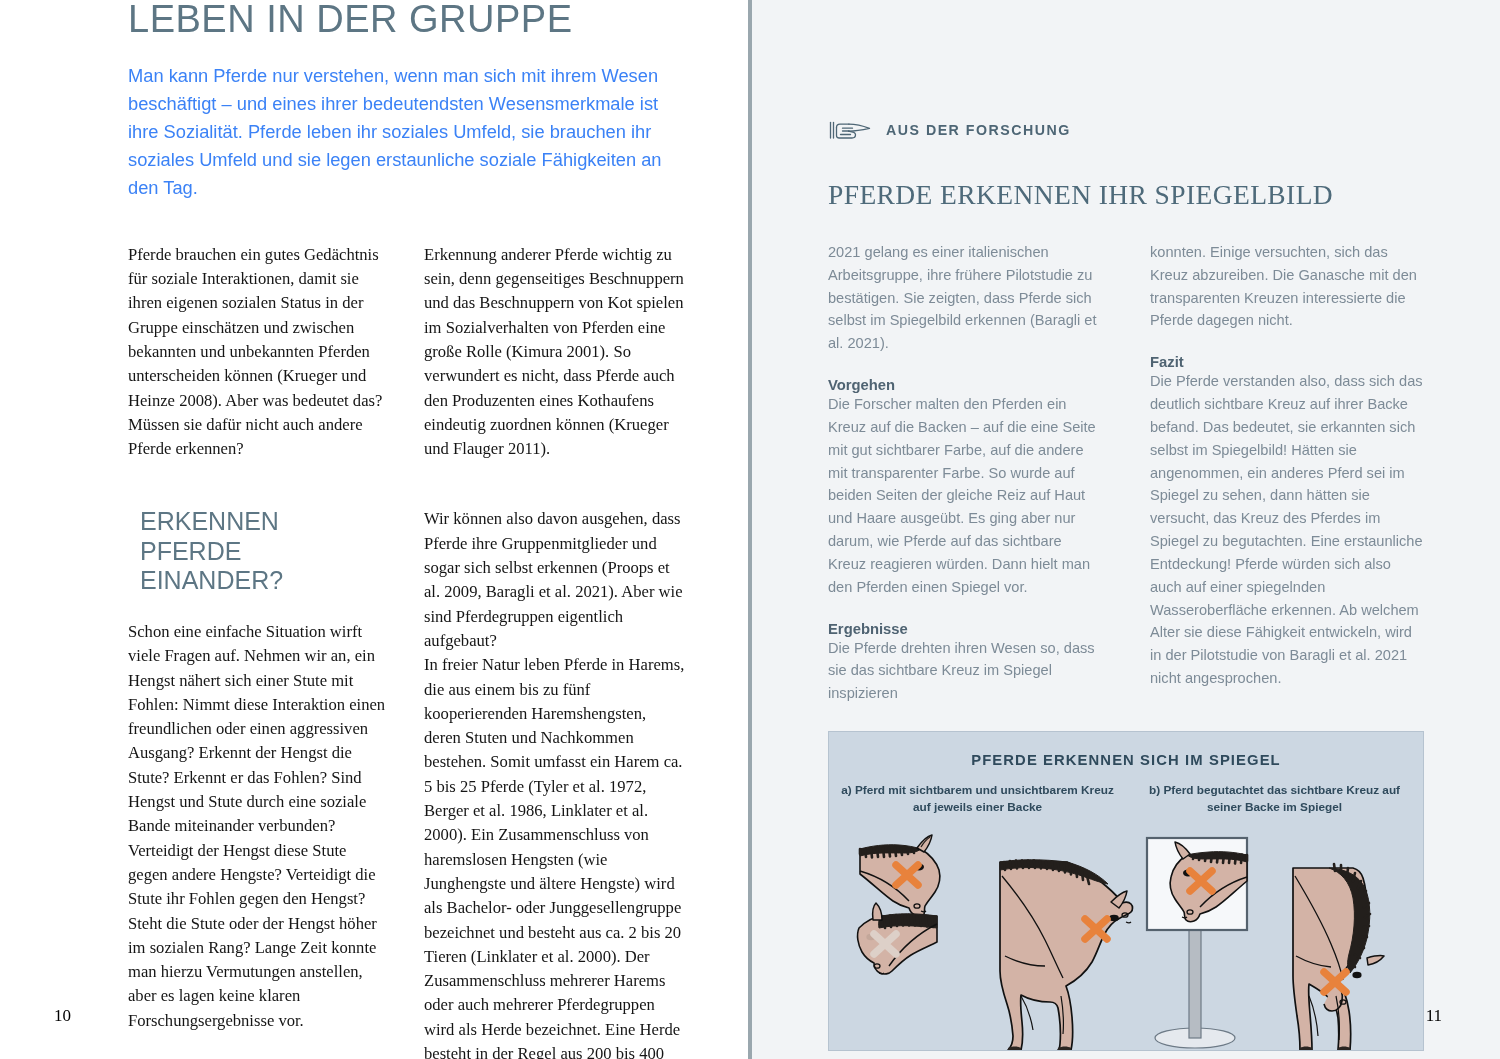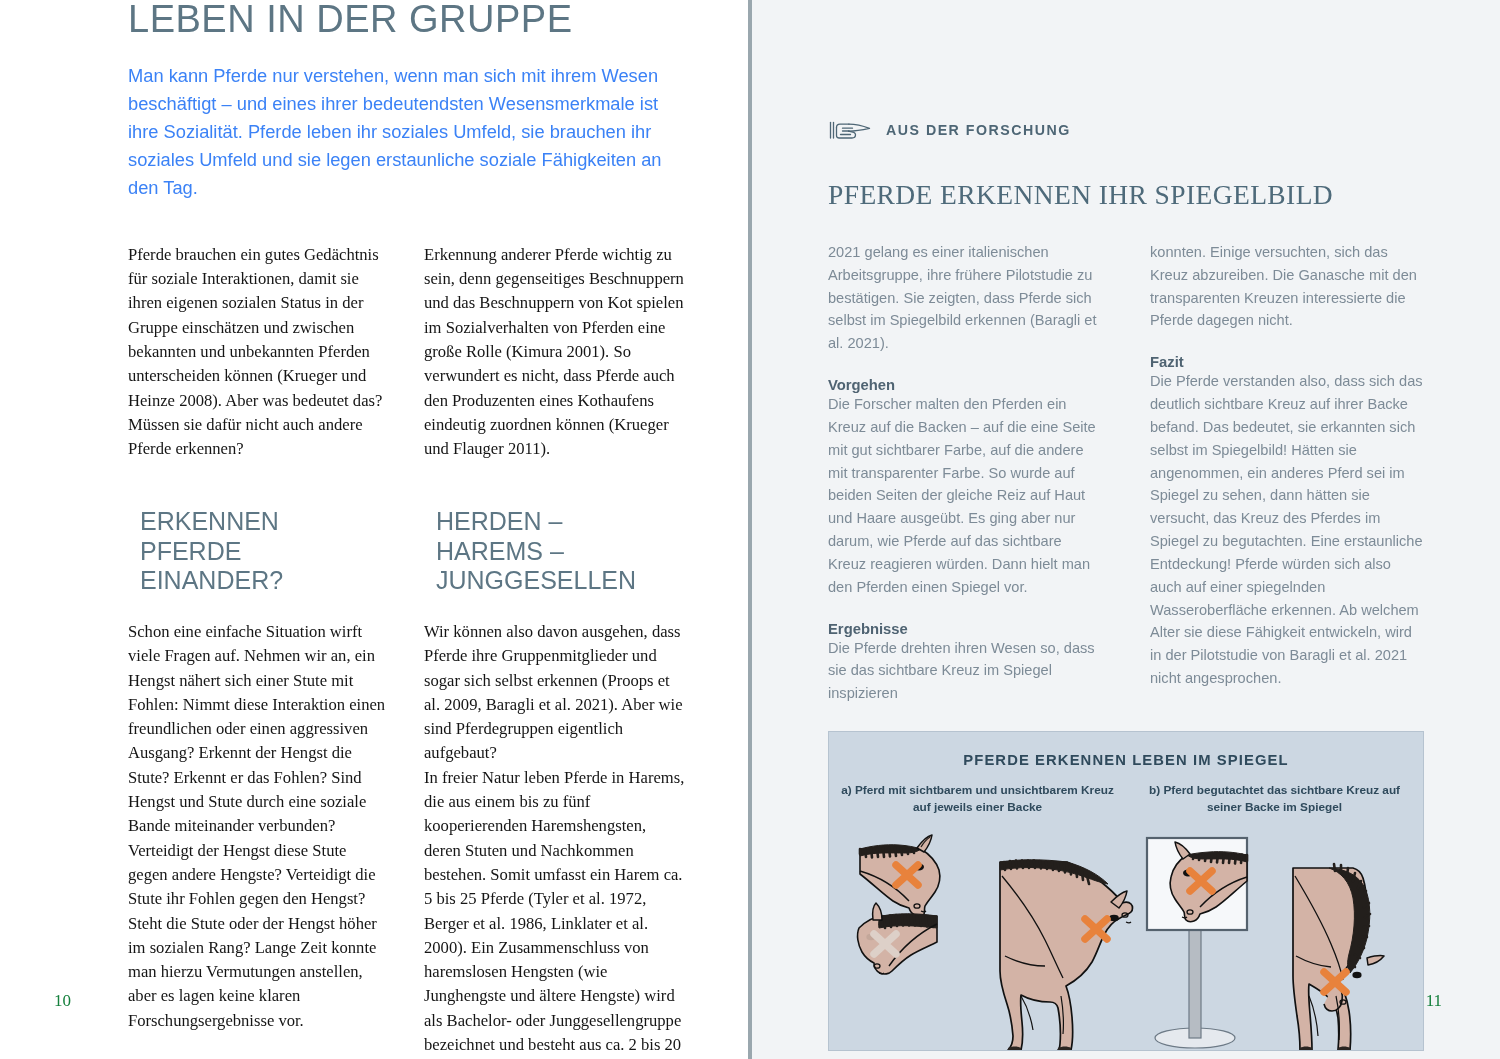--- a/index.html
+++ b/index.html
@@ -75,24 +75,24 @@
     font-size:25px;
     color:#5d7684;
     line-height:1.18;
     margin:12px;
   }
   .subspace{height:34px;}
   .subgap{height:12px;}
 
   .pagenum{
     position:absolute;
-    bottom:48px;
+    bottom:33px;
     font-family:"Liberation Serif", serif;
     font-size:17px;
-    color:#15803d;
+    color:#000000;
   }
   .pagenum.left{left:54px;}
   .pagenum.right{right:58px;}
 
   
   .right-inner{position:absolute;left:76px;top:0;width:596px;}
 
   .kicker{
     display:flex;align-items:center;gap:12px;
     padding-top:119px;
@@ -207,21 +207,20 @@
           <div class="subspace"></div>
           <h2 class="sub">ERKENNEN PFERDE EINANDER?</h2>
           <div class="subgap"></div>
           <p class="bodytext">Schon eine einfache Situation wirft viele Fragen auf. Nehmen wir an, ein Hengst nähert sich einer Stute mit Fohlen: Nimmt diese Interaktion einen freundlichen oder einen aggressiven Ausgang? Erkennt der Hengst die Stute? Erkennt er das Fohlen? Sind Hengst und Stute durch eine soziale Bande miteinander verbunden? Verteidigt der Hengst diese Stute gegen andere Hengste? Verteidigt die Stute ihr Fohlen gegen den Hengst? Steht die Stute oder der Hengst höher im sozialen Rang? Lange Zeit konnte man hierzu Vermutungen anstellen, aber es lagen keine klaren Forschungsergebnisse vor.</p>
 
         </div>
 
         <div class="col">
           <p class="bodytext">Erkennung anderer Pferde wichtig zu sein, denn gegenseitiges Beschnuppern und das Beschnuppern von Kot spielen im Sozialverhalten von Pferden eine große Rolle (Kimura 2001). So verwundert es nicht, dass Pferde auch den Produzenten eines Kothaufens eindeutig zuordnen können (Krueger und Flauger 2011).</p>
           <div class="subspace"></div>
-          <h2 class="sub">HERDEN – HAREMS – JUNGGESELLEN</h2>
           <div class="subgap"></div>
           <p class="bodytext">Wir können also davon ausgehen, dass Pferde ihre Gruppenmitglieder und sogar sich selbst erkennen (Proops et al. 2009, Baragli et al. 2021). Aber wie sind Pferdegruppen eigentlich aufgebaut?</p>
           <p class="bodytext">In freier Natur leben Pferde in Harems, die aus einem bis zu fünf kooperierenden Haremshengsten, deren Stuten und Nachkommen bestehen. Somit umfasst ein Harem ca. 5 bis 25 Pferde (Tyler et al. 1972, Berger et al. 1986, Linklater et al. 2000). Ein Zusammenschluss von haremslosen Hengsten (wie Junghengste und ältere Hengste) wird als Bachelor- oder Junggesellengruppe bezeichnet und besteht aus ca. 2 bis 20 Tieren (Linklater et al. 2000). Der Zusammenschluss mehrerer Harems oder auch mehrerer Pferdegruppen wird als Herde bezeichnet. Eine Herde besteht in der Regel aus 200 bis 400 Pferden.</p>
         </div>
 
       </div>
     </div>
 
     <div class="pagenum left">10</div>
   </div>
@@ -266,21 +265,21 @@
         <div class="rcol">
           <p class="rtext">konnten. Einige versuchten, sich das Kreuz abzureiben. Die Ganasche mit den transparenten Kreuzen interessierte die Pferde dagegen nicht.</p>
           <div class="rgap"></div>
           <h3 class="rsub">Fazit</h3>
           <p class="rtext">Die Pferde verstanden also, dass sich das deutlich sichtbare Kreuz auf ihrer Backe befand. Das bedeutet, sie erkannten sich selbst im Spiegelbild! Hätten sie angenommen, ein anderes Pferd sei im Spiegel zu sehen, dann hätten sie versucht, das Kreuz des Pferdes im Spiegel zu begutachten. Eine erstaunliche Entdeckung! Pferde würden sich also auch auf einer spiegelnden Wasseroberfläche erkennen. Ab welchem Alter sie diese Fähigkeit entwickeln, wird in der Pilotstudie von Baragli et al. 2021 nicht angesprochen.</p>
         </div>
 
       </div>
 
       <div class="figbox">
-        <div class="fig-title">PFERDE ERKENNEN LEBEN IM SPIEGEL</div>
+        <div class="fig-title">PFERDE ERKENNEN SICH IM SPIEGEL</div>
         <div class="fig-labels">
           <div class="fig-label">a) Pferd mit sichtbarem und unsichtbarem Kreuz auf jeweils einer Backe</div>
           <div class="fig-label">b) Pferd begutachtet das sichtbare Kreuz auf seiner Backe im Spiegel</div>
         </div>
 
         <svg class="fig-art" viewBox="0 0 596 236">
           <defs>
             <g id="xmark">
               <path d="M-11,-10 L11,10 M11,-10 L-11,10" stroke-width="7.5" stroke-linecap="round" fill="none"></path>
             </g>

